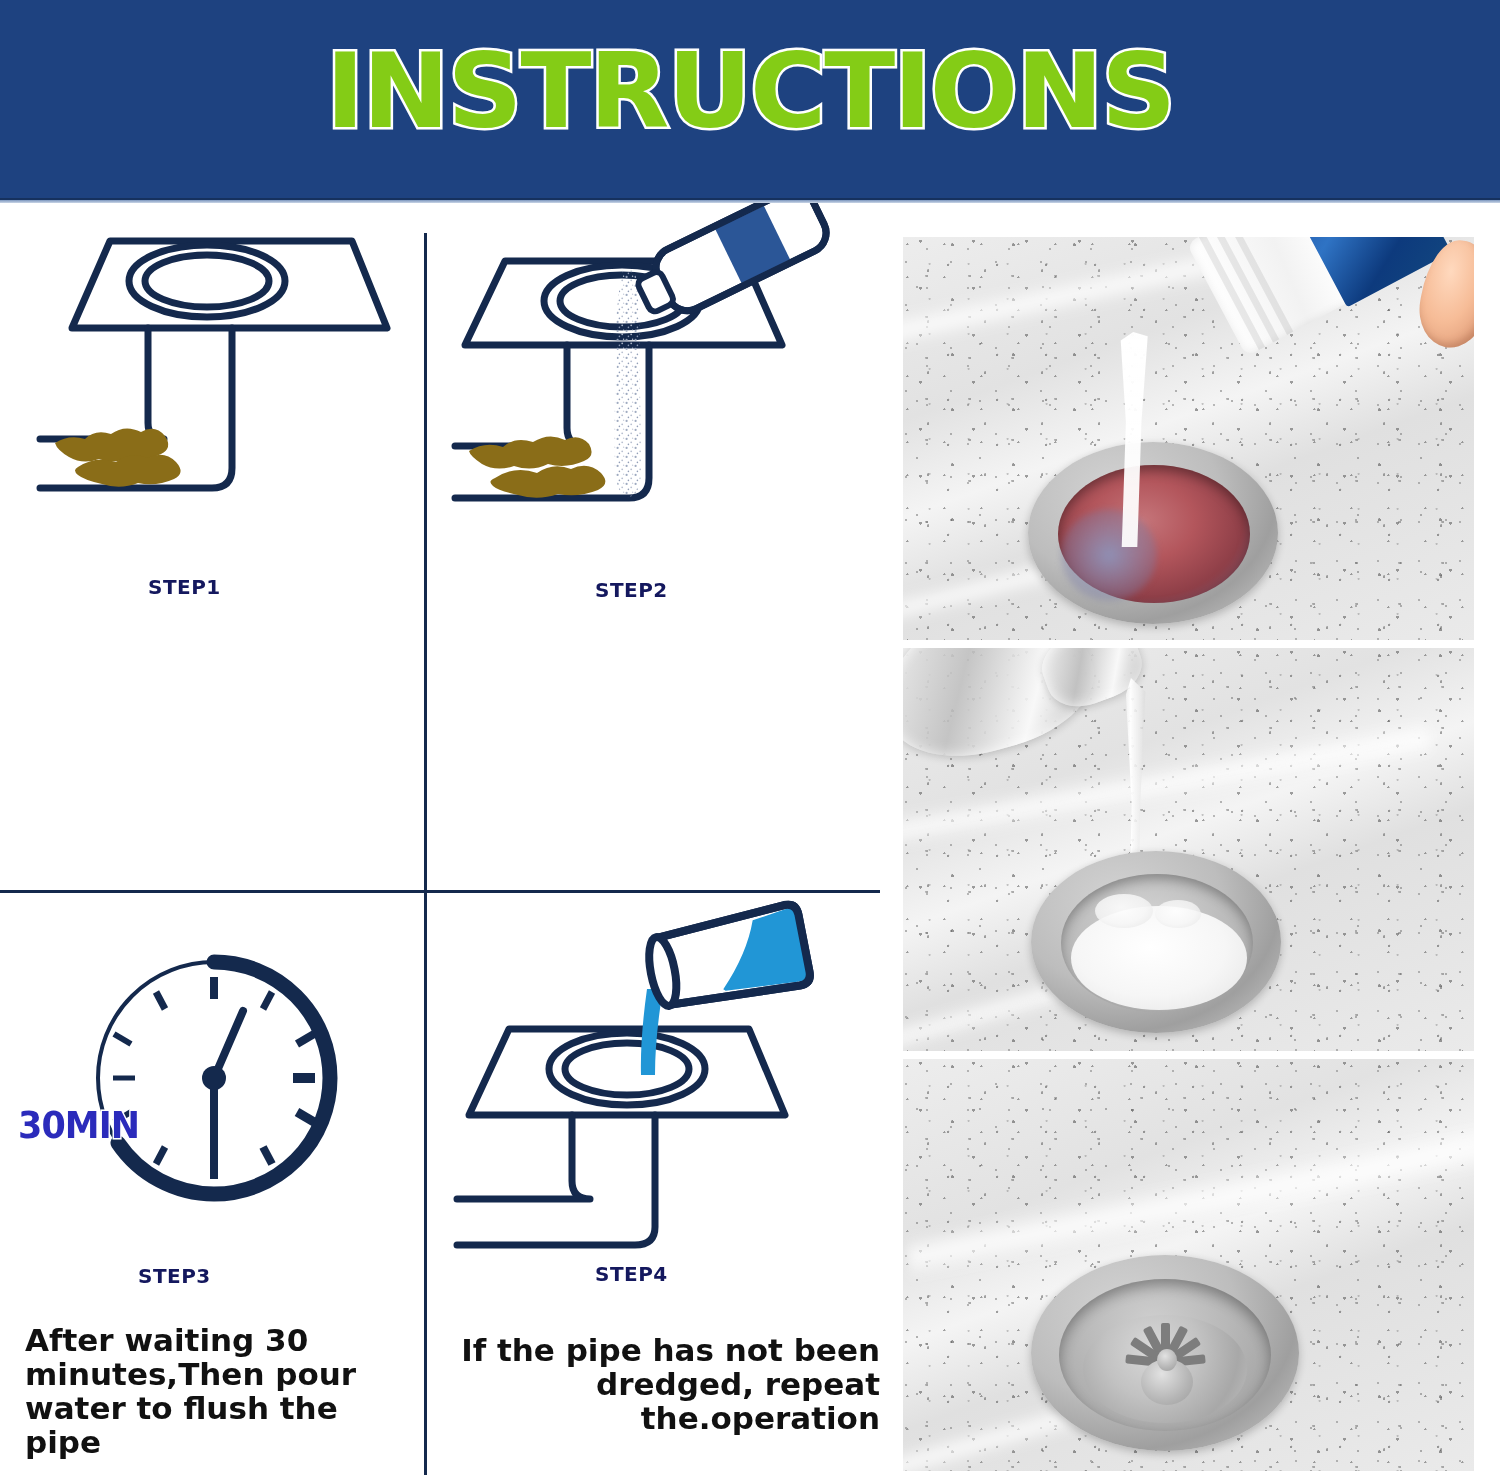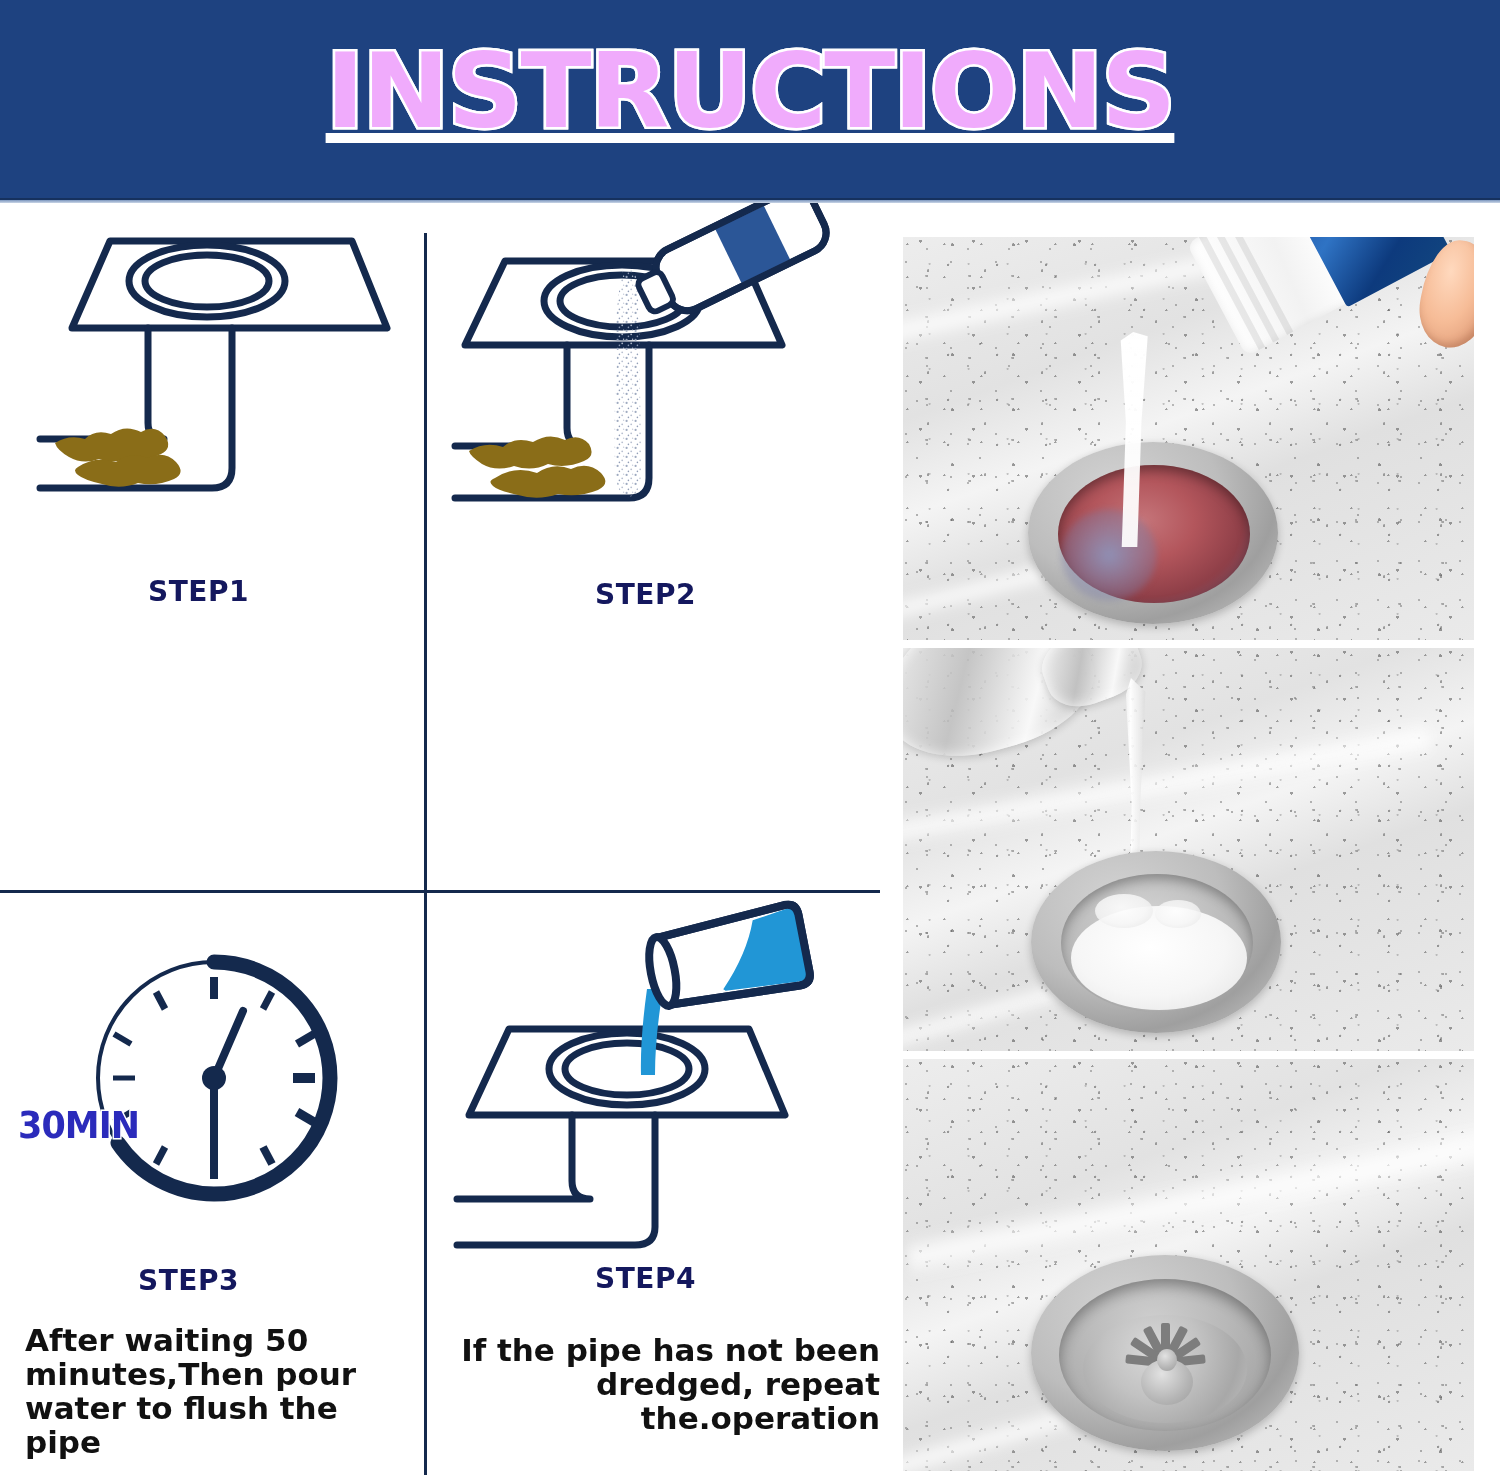--- a/index.html
+++ b/index.html
@@ -6,38 +6,38 @@
   body{width:1500px;height:1475px;font-family:"Liberation Sans",sans-serif;overflow:hidden;}
 
   .page{position:relative;width:1500px;height:1475px;background:#ffffff;}
 
   
   .header{position:absolute;left:0;top:0;width:1500px;height:198px;background:#1e4280;}
   .header-underline{position:absolute;left:0;top:198px;width:1500px;height:5px;
         background:linear-gradient(to bottom,#16315e 0%,#16315e 40%,#7d97bf 41%,#c9d5e6 100%);}
   .header-title{position:absolute;left:0;top:30px;width:1500px;text-align:center;
         font-family:"DejaVu Sans",sans-serif;font-weight:bold;font-size:104px;letter-spacing:-2px;
-        color:#f0abfc;
+        color:#84cc16;
         -webkit-text-stroke:5px #ffffff;paint-order:stroke fill;
-        text-shadow:0 0 1px #ffffff;text-decoration:underline;}
+        text-shadow:0 0 1px #ffffff;}
 
   
   .left{position:absolute;left:0;top:203px;width:880px;height:1272px;}
   .vline{position:absolute;left:424px;top:30px;width:3px;height:1245px;background:#14294d;}
   .hline{position:absolute;left:0px;top:687px;width:880px;height:3px;background:#14294d;}
 
   .cell{position:absolute;}
   .cell-1{left:0;top:0;width:424px;height:687px;}
   .cell-2{left:427px;top:0;width:453px;height:503px;}
   .cell-3{left:0;top:690px;width:424px;height:585px;}
   .cell-4{left:427px;top:690px;width:453px;height:585px;}
 
   .art{position:absolute;left:0;top:0;}
   .step-label{position:absolute;font-family:"DejaVu Sans",sans-serif;font-weight:bold;
-        font-size:28px;color:#14185e;letter-spacing:.5px;}
+        font-size:20px;color:#14185e;letter-spacing:.5px;}
   .caption{position:absolute;font-family:"DejaVu Sans",sans-serif;font-weight:bold;
         color:#111111;line-height:1.10;}
 
   .cap-1{left:25px;top:494px;width:390px;font-size:31px;}
   .cap-2{left:33px;top:420px;width:420px;font-size:31px;}
   .cap-3{left:25px;top:430px;width:370px;font-size:31px;}
   .cap-4{left:33px;top:440px;width:420px;font-size:31px;text-align:right;}
 
   .lbl-1{left:148px;top:372px;}
   .lbl-2{left:168px;top:375px;}
@@ -198,21 +198,21 @@
           <line x1="113" y1="185" x2="135" y2="185" stroke-width="5"></line>
           <line x1="114" y1="141" x2="131" y2="151" stroke-width="6"></line>
           <line x1="156" y1="99" x2="165" y2="116" stroke-width="7"></line>
         </g>
         <line x1="214" y1="185" x2="243" y2="118" stroke="#14294d" stroke-width="8" stroke-linecap="round"></line>
         <line x1="214" y1="185" x2="214" y2="267" stroke="#14294d" stroke-width="8" stroke-linecap="round"></line>
         <circle cx="214" cy="185" r="12" fill="#14294d"></circle>
       </svg>
       <div class="min-badge">30MIN</div>
       <div class="step-label lbl-3">STEP3</div>
-      <div class="caption cap-3">After waiting 50 minutes,Then pour water to flush the pipe</div>
+      <div class="caption cap-3">After waiting 30 minutes,Then pour water to flush the pipe</div>
     </div>
 
     <div class="cell cell-4">
       <svg class="art" width="453" height="380" viewBox="0 0 453 380">
 
         <g fill="none" stroke="#14294d" stroke-width="7" stroke-linejoin="round" stroke-linecap="round">
           <path d="M42 222 L82 136 L322 136 L358 222 Z"></path>
           <ellipse cx="200" cy="176" rx="78" ry="36"></ellipse>
           <ellipse cx="200" cy="176" rx="62" ry="26"></ellipse>
           <path d="M145 222 L145 288 Q145 306 163 306 L30 306"></path>

